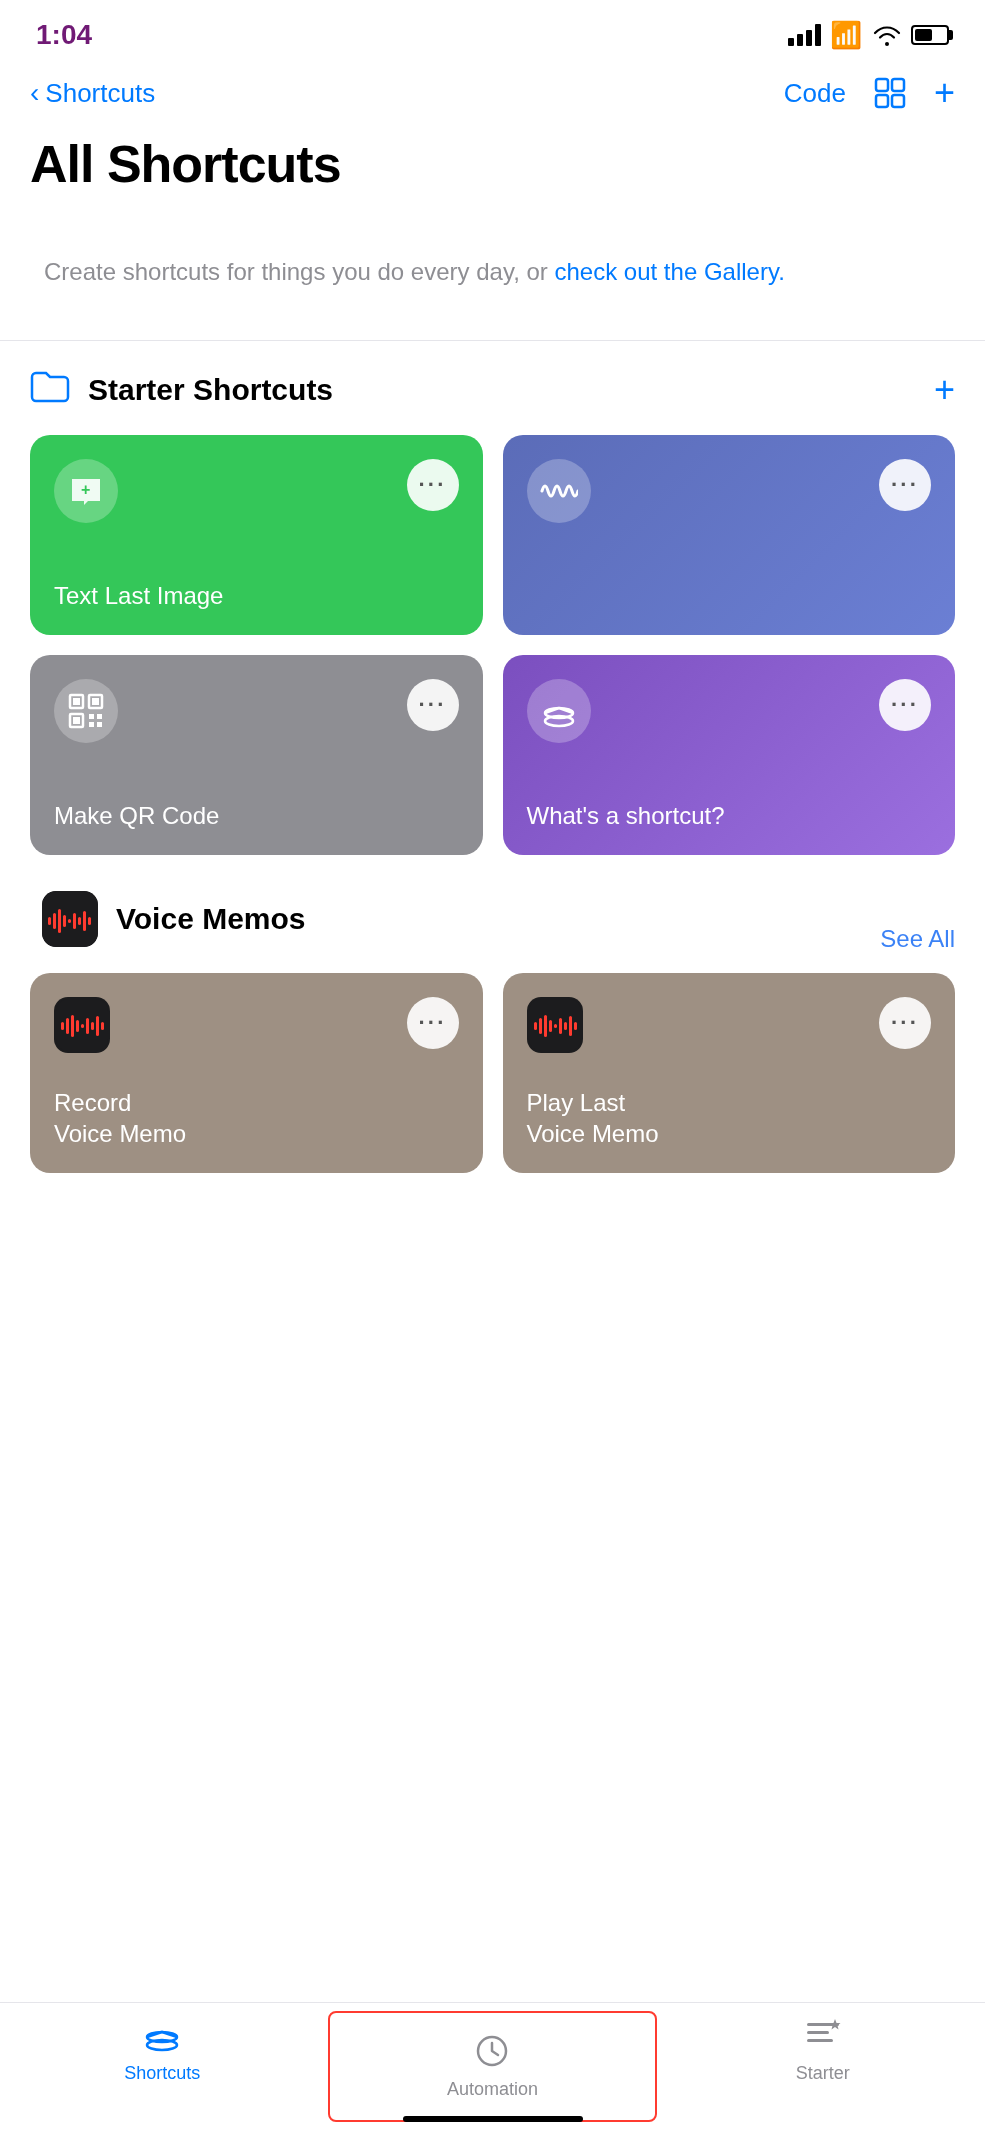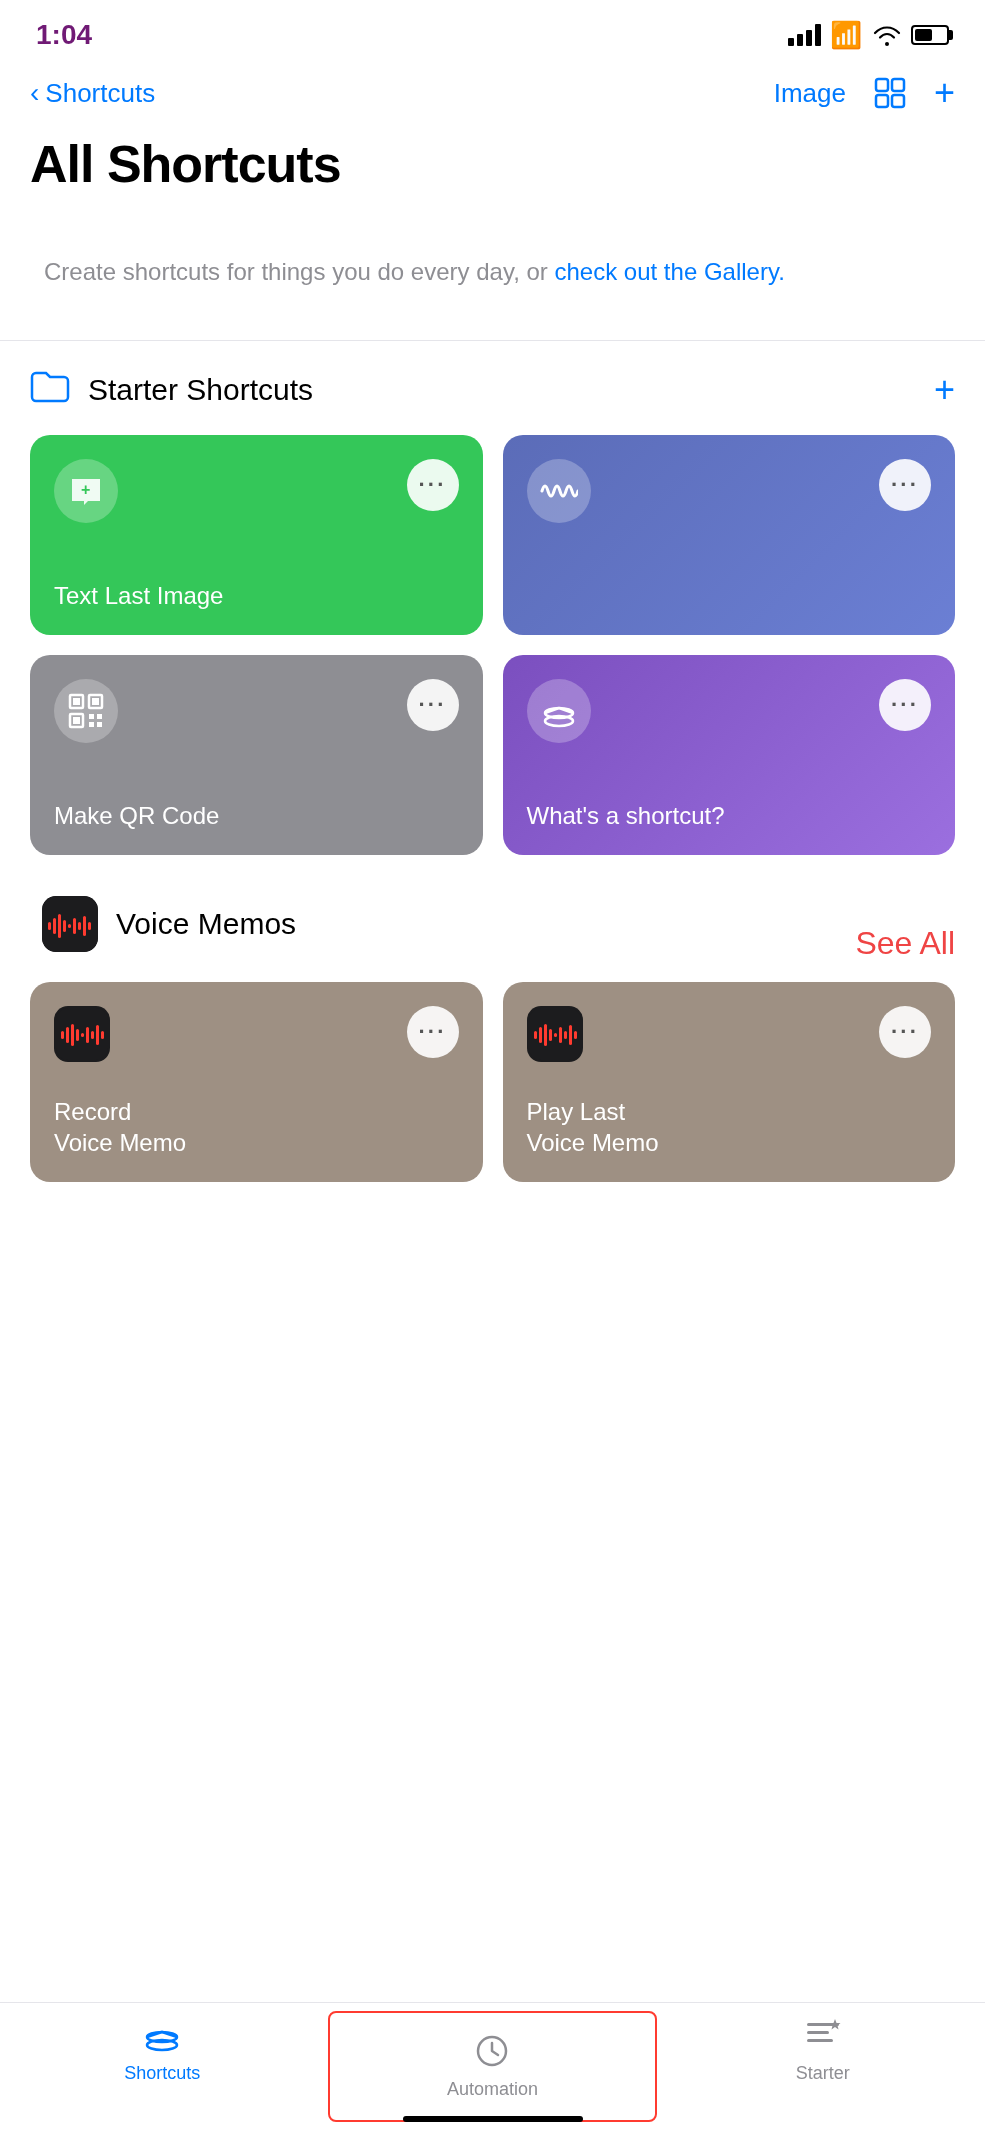--- a/index.html
+++ b/index.html
@@ -167,33 +167,33 @@
       align-items: center;
       margin-bottom: 24px;
     }
     .section-title-group {
       display: flex;
       align-items: center;
       gap: 18px;
     }
     .section-title {
       font-size: 30px;
-      font-weight: 400;
+      font-weight: 700;
       color: #000;
     }
     .section-header-action {
       color: #007AFF;
       font-size: 36px;
       font-weight: 300;
       cursor: pointer;
       line-height: 1;
     }
     .section-see-all {
-      color: #ef4444;
-      font-size: 32px;
+      color: #3b82f6;
+      font-size: 24px;
       cursor: pointer;
       margin-top: 40px;
     }
 
     
     .shortcut-grid {
       display: grid;
       grid-template-columns: 1fr 1fr;
       gap: 20px;
     }
@@ -353,21 +353,21 @@
     </div>
   </div>
 </div>
 
 <div class="nav-bar">
   <div class="nav-back">
     <span class="nav-back-chevron">‹</span>
     <span class="nav-back-label">Shortcuts</span>
   </div>
   <div class="nav-actions">
-    <span class="nav-edit">Image</span>
+    <span class="nav-edit">Code</span>
     <div class="nav-grid-icon">
       <svg class="grid-svg" viewBox="0 0 32 32" fill="none" xmlns="http://www.w3.org/2000/svg">
         <rect x="2" y="2" width="12" height="12" rx="2.5" stroke="#007AFF" stroke-width="2.5"></rect>
         <rect x="18" y="2" width="12" height="12" rx="2.5" stroke="#007AFF" stroke-width="2.5"></rect>
         <rect x="2" y="18" width="12" height="12" rx="2.5" stroke="#007AFF" stroke-width="2.5"></rect>
         <rect x="18" y="18" width="12" height="12" rx="2.5" stroke="#007AFF" stroke-width="2.5"></rect>
       </svg>
     </div>
     <span class="nav-plus">+</span>
   </div>

